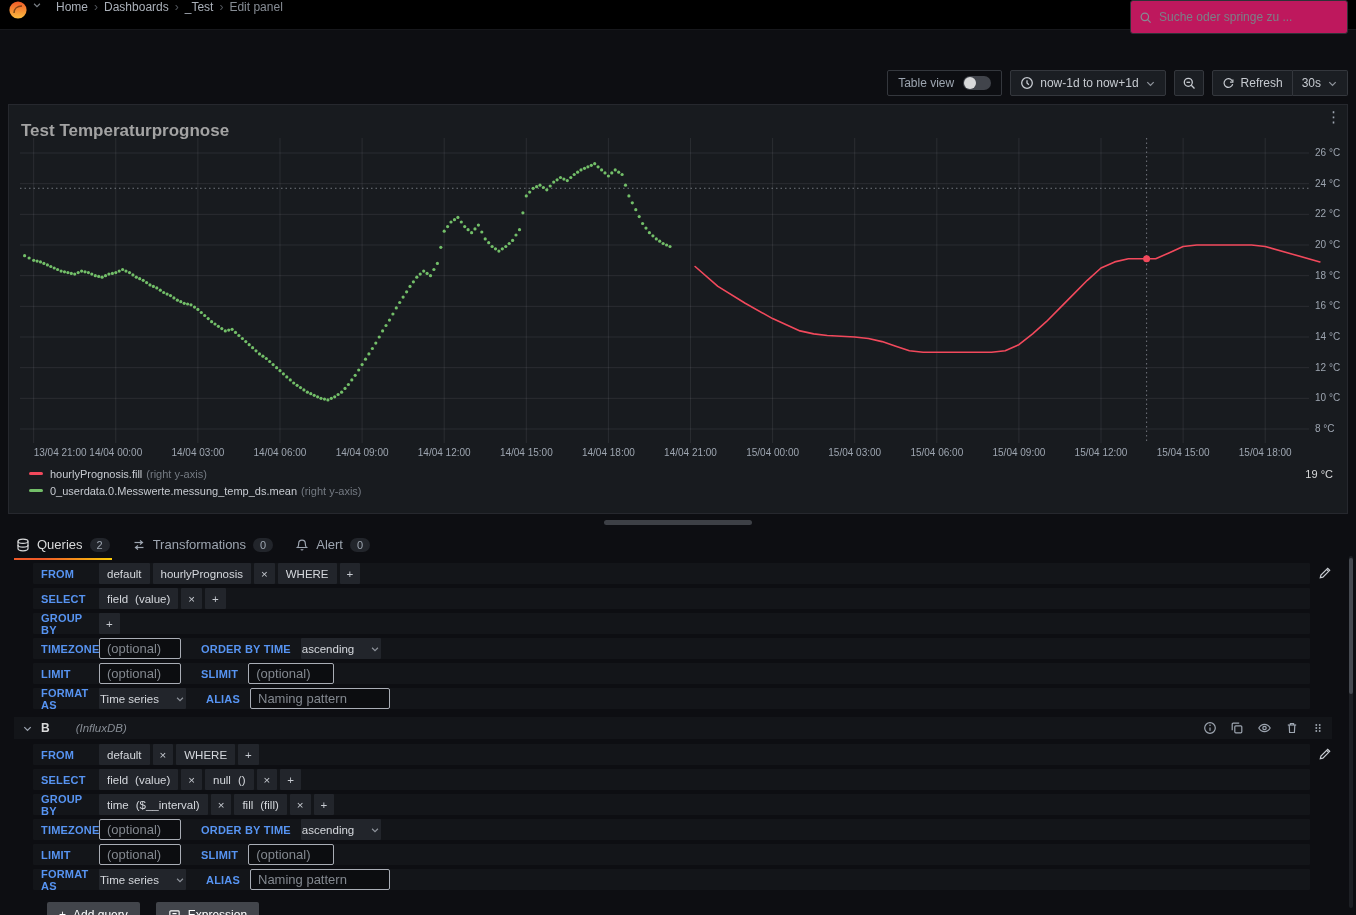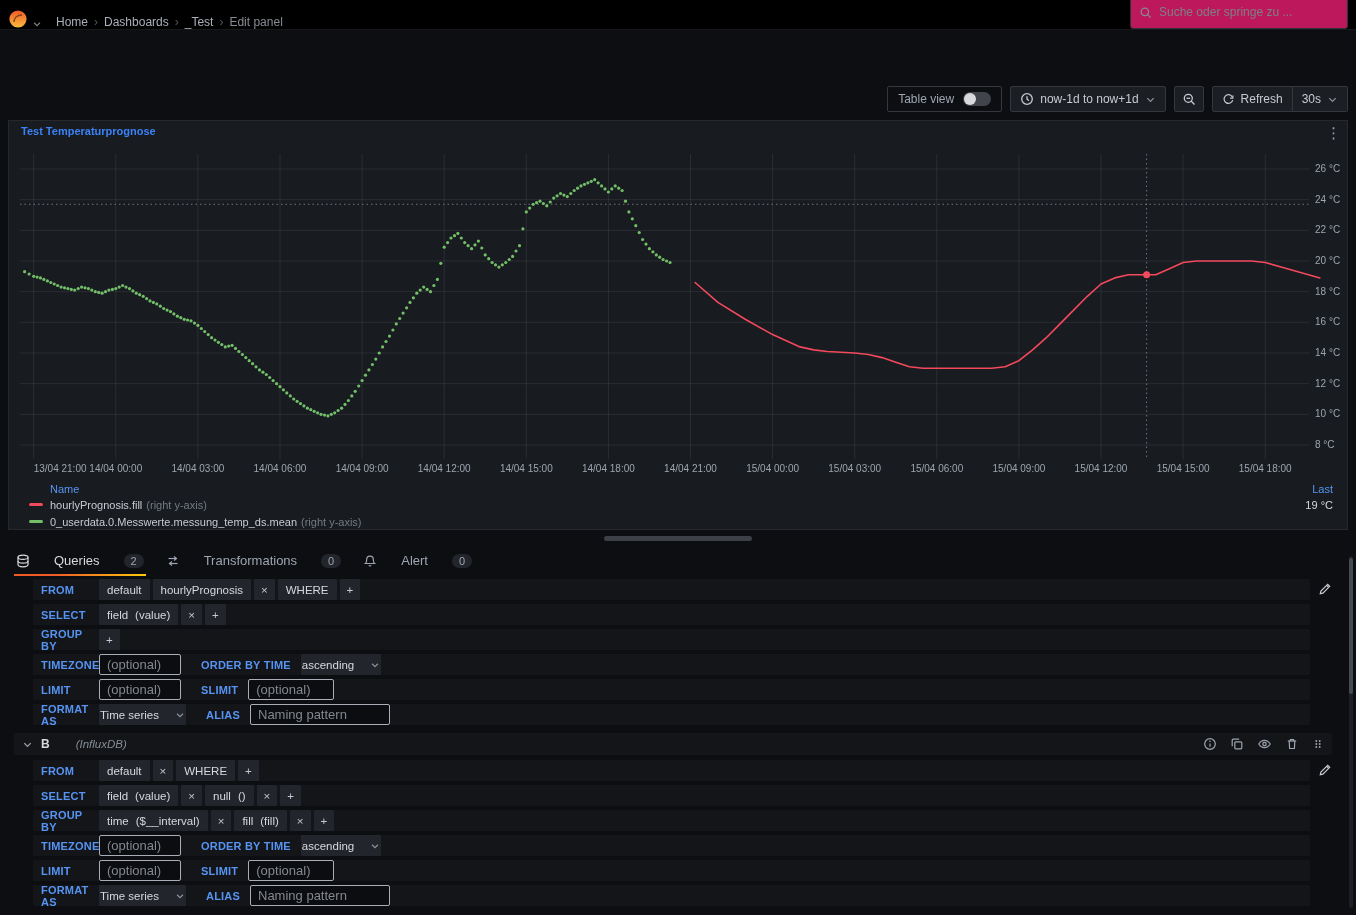--- a/index.html
+++ b/index.html
@@ -1,57 +1,57 @@
 <!DOCTYPE html>
 <html><head>
 <meta charset="utf-8">
 <style>
   *{box-sizing:border-box;margin:0;padding:0}
   html,body{width:1356px;height:915px;overflow:hidden;background:#0d0e12;
     font-family:"Liberation Sans",sans-serif;color:#d8d9da}
   
-  .topnav{height:30px;background:#000;display:flex;align-items:flex-end;padding:0 8px;gap:4px;border-bottom:1px solid #17181c}
+  .topnav{height:30px;background:#000;display:flex;align-items:flex-start;padding:0 8px;gap:4px;border-bottom:1px solid #17181c}
   .logo{width:20px;height:20px;display:flex;align-items:center;cursor:pointer}
   .nav-caret{color:#7b8087;display:flex;align-items:center;cursor:pointer;margin-right:8px}
   .crumb{font-size:12px;color:#aab0b9;cursor:pointer;padding:0 2px;white-space:nowrap}
   .crumb.current{color:#868c94;cursor:default}
   .sep{color:#51555c;font-size:12px;margin:0 4px}
   .search{margin-left:auto;display:flex;align-items:center;gap:7px;background:#be185d;border:1px solid #2e3137;border-radius:3px;height:23px;width:218px;padding:16px 8px;color:#868c94}
   .search input{background:transparent;border:0;outline:0;color:#c7cbd1;font-size:12px;width:100%}
   .search input::placeholder{color:#7b8087}
   
-  .toolbar{display:flex;justify-content:flex-end;align-items:center;gap:8px;padding:56px 8px 8px}
+  .toolbar{display:flex;justify-content:flex-end;align-items:center;gap:8px;padding:40px 8px 8px}
   .tv-group{display:flex;align-items:center;gap:9px;height:26px;padding:0 10px;border:1px solid #34373d;border-radius:2px;color:#9da5b0;font-size:12px}
   .toggle{width:28px;height:14px;background:#41444b;border-radius:8px;position:relative;cursor:pointer}
   .toggle .knob{position:absolute;left:1px;top:1px;width:12px;height:12px;border-radius:50%;background:#d8d9da}
   .tbtn{display:flex;align-items:center;gap:6px;height:26px;padding:0 9px;background:#1b1e23;border:1px solid #34373d;border-radius:2px;color:#c7cbd1;font-size:12px;cursor:pointer}
   .group{display:flex}
   .group .tbtn:first-child{border-radius:2px 0 0 2px}
   .group .tbtn:last-child{border-left:0;border-radius:0 2px 2px 0}
   .caret{color:#8e939b;display:flex;align-items:center}
   
   .panel{margin:0 8px;height:410px;background:#181b1f;border:1px solid #26282e;position:relative}
-  .panel-title{position:absolute;left:12px;top:4px;font-size:11px;font-weight:600;color:#3b82f6}
+  .panel-title{position:absolute;left:12px;top:16px;font-size:17px;font-weight:600;color:#a3a3a3}
   .kebab{position:absolute;right:6px;top:4px;color:#9da5b0;font-size:15px;cursor:pointer;line-height:1}
   #chart-svg{display:block;margin-top:26px}
   .grid{stroke:rgba(204,204,220,0.10);stroke-width:1}
   .thresh{stroke:#8e939b;stroke-width:1;stroke-dasharray:1.5 3;opacity:.75}
   .xtick,.ytick{fill:#9da5b0;font-size:10px;font-family:"Liberation Sans",sans-serif}
   .legend{padding:0 14px 0 20px;font-size:11px}
   .legend-head{display:flex;color:#5794f2;height:15px;align-items:center}
   .legend-head .nm{margin-left:21px;cursor:pointer}
   .legend-head .lst{margin-left:auto;cursor:pointer}
   .legend-row{display:flex;align-items:center;height:17px;color:#c7cbd1;cursor:pointer}
   .lline{width:14px;height:3px;border-radius:2px;margin-right:7px;flex:none}
   .axisnote{color:#747a82;margin-left:4px}
   .last-col{margin-left:auto;color:#d8d9da}
   .resize-bar{width:148px;height:5px;border-radius:3px;background:#3d4046;margin:6px auto 5px;cursor:row-resize}
   
   .tabs{display:flex;align-items:flex-end;gap:22px;padding:0 16px;height:30px}
-  .tab{display:flex;align-items:center;gap:24px;color:#9da5b0;font-size:13px;padding-bottom:8px;position:relative;cursor:pointer}
+  .tab{display:flex;align-items:center;gap:7px;color:#9da5b0;font-size:13px;padding-bottom:8px;position:relative;cursor:pointer}
   .tab.active{color:#d8d9da}
   .tab.active::after{content:"";position:absolute;left:-2px;right:-2px;bottom:0;height:2px;background:linear-gradient(90deg,#f05a28 30%,#fbca0a 99%)}
   .badge{background:#22252b;border-radius:9px;padding:1px 7px;font-size:11px;color:#9da5b0}
   
   .queries{padding:3px 24px 0 33px;position:relative}
   .qblock{position:relative}
   .qblock.b{margin-top:8px}
   .qrow{display:flex;align-items:center;height:21px;background:#131519;margin:0 22px 4px 0;border-radius:1px}
   .kw{color:#5794f2;font-size:11px;font-weight:700;width:66px;padding-left:8px;flex:none;letter-spacing:.2px}
   .kw.mid{width:auto;margin-left:10px;padding:0 10px}
@@ -413,24 +413,20 @@
       <circle cx="643.9" cy="104.8" r="1.6" fill="#73BF69"></circle>
       <circle cx="647.3" cy="107.9" r="1.6" fill="#73BF69"></circle>
       <circle cx="650.7" cy="110.2" r="1.6" fill="#73BF69"></circle>
       <circle cx="654.1" cy="112.5" r="1.6" fill="#73BF69"></circle>
       <circle cx="657.6" cy="114.0" r="1.6" fill="#73BF69"></circle>
       <circle cx="661.0" cy="115.5" r="1.6" fill="#73BF69"></circle>
       <polyline points="686.1,135.5 708.9,155.4 736.2,172.3 763.6,187.6 777.3,193.7 791.0,199.9 804.7,202.9 818.3,204.5 845.7,206.0 859.4,207.5 873.1,210.6 886.8,215.2 900.4,219.8 914.1,221.3 927.8,221.3 955.2,221.3 982.5,221.3 996.2,219.8 1009.9,213.7 1023.6,202.9 1037.3,190.7 1051.0,176.9 1064.6,163.1 1078.3,149.3 1092.0,137.0 1105.7,130.9 1119.4,127.8 1146.7,127.8 1160.4,121.7 1174.1,115.5 1187.8,114.0 1201.5,114.0 1228.8,114.0 1242.5,114.0 1256.2,115.5 1283.6,123.2 1310.9,130.9" fill="none" stroke="#F2495C" stroke-width="1.6" stroke-linejoin="round" stroke-linecap="round"></polyline>
       <circle cx="1137.6206652512385" cy="127.79769999999998" r="3.5" fill="#F2495C"></circle>
     </svg>
   <div class="legend">
-    <div class="legend-head">
-      <span class="nm">Name</span>
-      <span class="lst">Last</span>
-    </div>
     <div class="legend-row">
       <span class="lline" style="background:#F2495C"></span>
       <span>hourlyPrognosis.fill</span>
       <span class="axisnote">(right y-axis)</span>
       <span class="last-col">19 °C</span>
     </div>
     <div class="legend-row">
       <span class="lline" style="background:#73BF69"></span>
       <span>0_userdata.0.Messwerte.messung_temp_ds.mean</span>
       <span class="axisnote">(right y-axis)</span>

